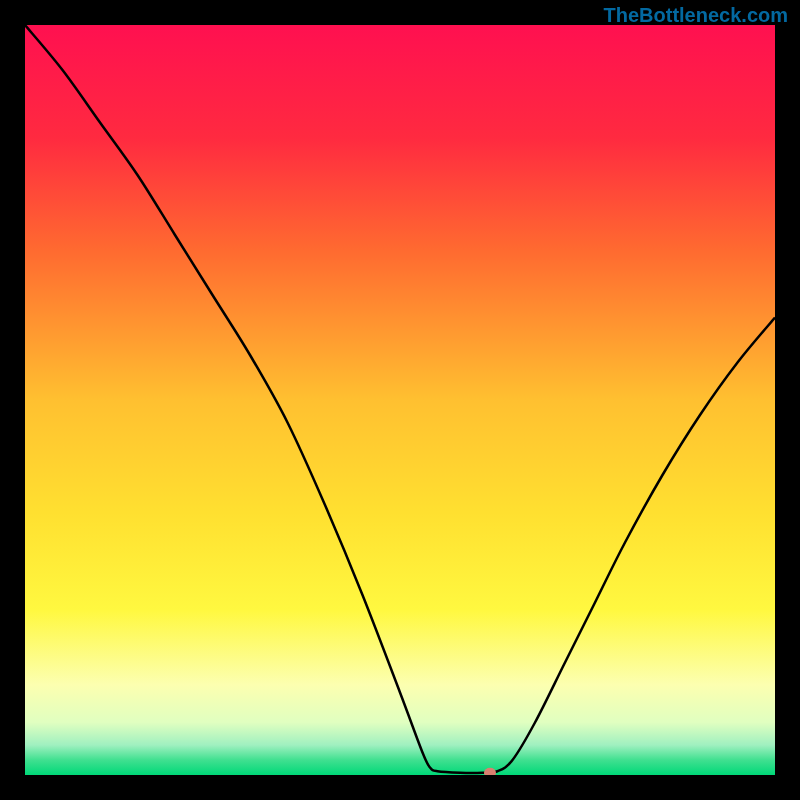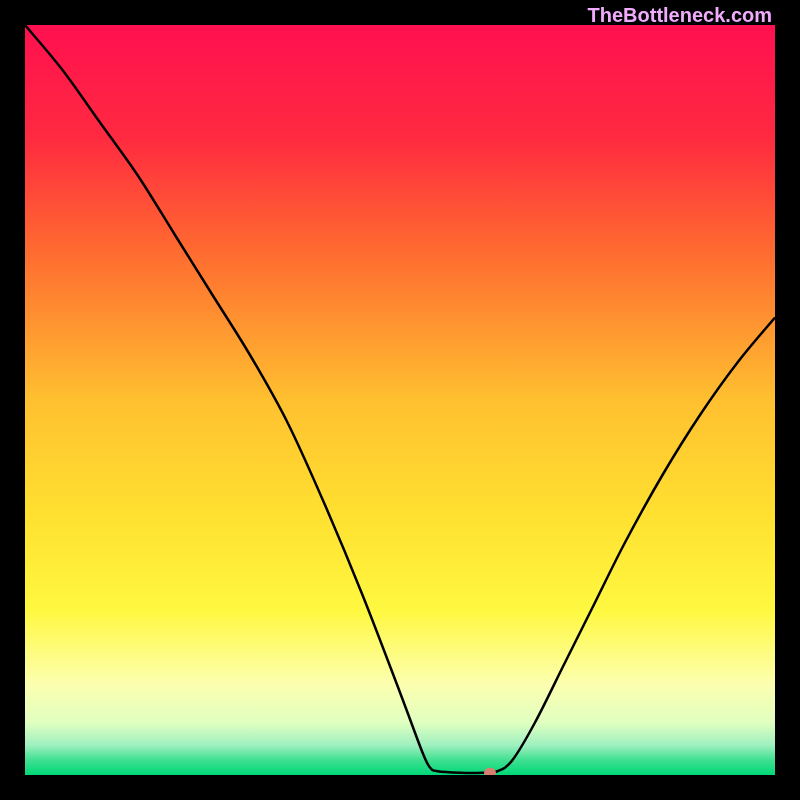--- a/index.html
+++ b/index.html
@@ -13,22 +13,22 @@
   }
   .container {
     position: relative;
     width: 800px;
     height: 800px;
     background: #000;
   }
   .watermark {
     position: absolute;
     top: 4px;
-    right: 28px;
-    color: #f0abfc;
+    right: 12px;
+    color: #0369a1;
     font-size: 20px;
     font-weight: bold;
     z-index: 10;
   }
   .plot-area {
     position: absolute;
     left: 25px;
     top: 25px;
     width: 750px;
     height: 750px;

